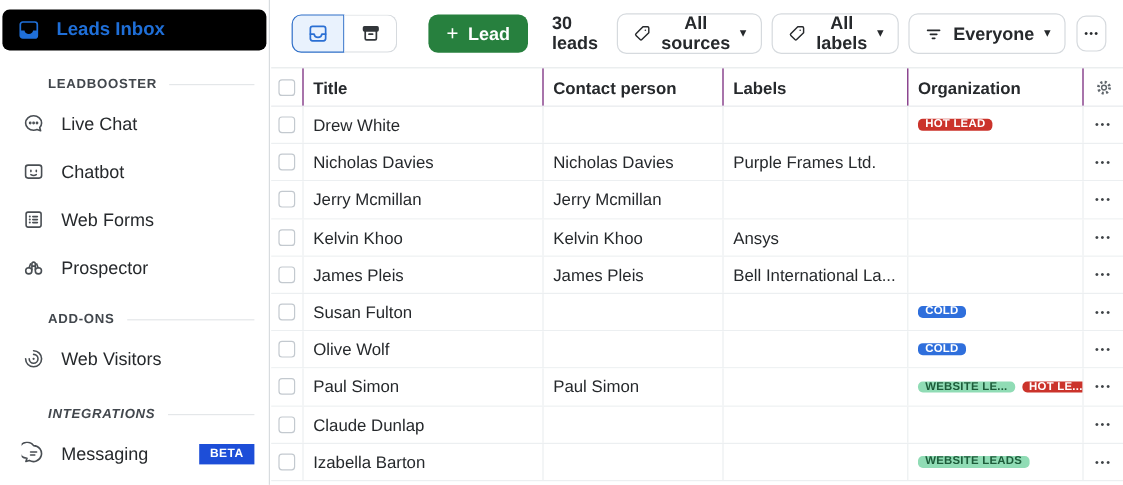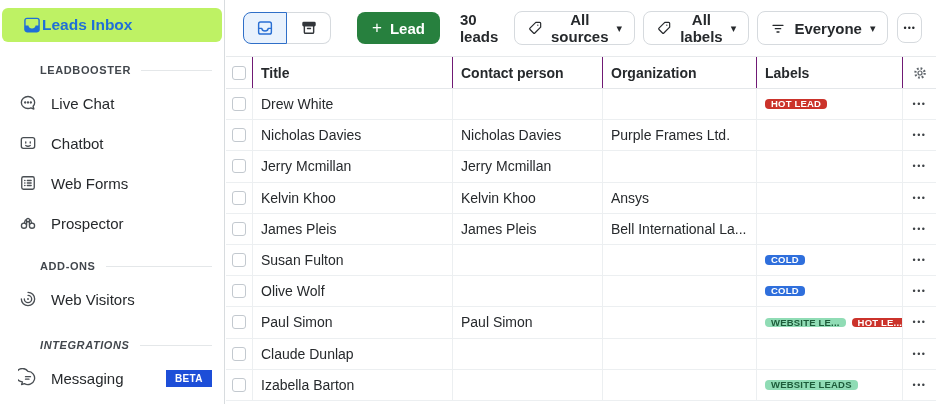--- a/index.html
+++ b/index.html
@@ -9,21 +9,21 @@
   
   .sidebar { position: absolute; left: 0; top: 0; bottom: 0; width: 225px;
     background: #fff; border-right: 1px solid #d8dcdf; }
   .main { position: absolute; left: 226px; right: 0; top: 0; bottom: 0; background: #fff; }
 
   .artifact { position: absolute; left: 18px; top: 0; width: 24px; height: 3px;
     background: #98999b; border-radius: 0 0 2px 2px; }
 
   
   .nav-item-selected { margin: 8px 2px 0 2px; height: 34px; display: flex; align-items: center;
-    padding-left: 20px; background: #bef264; border-radius: 6px;
+    padding-left: 12px; gap: 13px; background: #000000; border-radius: 6px;
     color: #1f6fd8; font-weight: 700; font-size: 15.5px; cursor: pointer; }
   .section-head { display: flex; align-items: center; margin-top: 20px; padding-left: 40px;
     height: 16px; font-size: 11px; font-weight: 700; color: #42474d; letter-spacing: .6px; }
   .section-head .rule { flex: 1; height: 1px; background: #e4e7e9; margin: 0 12px 0 10px; }
   .section-head.s2 { margin-top: 15px; }
   .section-head.s3 { margin-top: 18px; font-style: italic; }
   .nav-list { margin-top: 5px; }
   .nav-item { height: 40px; display: flex; align-items: center; padding-left: 18px; gap: 13px;
     font-size: 15px; color: #26292c; cursor: pointer; }
   .nav-item .icon { color: #494e53; }
@@ -227,22 +227,22 @@
       <span>•••</span>
     </button>
   </div>
 
   <div class="thead">
     <div class="cell c-check">
       <span class="checkbox"></span>
     </div>
     <div class="cell">Title</div>
     <div class="cell">Contact person</div>
+    <div class="cell">Labels</div>
     <div class="cell">Organization</div>
-    <div class="cell">Labels</div>
     <div class="cell c-actions">
       <button class="gear-btn">
         <svg class="icon" viewBox="0 0 24 24" fill="none" stroke="currentColor" stroke-width="1.8">
           <circle cx="12" cy="12" r="3"></circle>
           <circle cx="12" cy="12" r="7" stroke-width="3.4" stroke-dasharray="2.6 2.9"></circle>
         </svg>
       </button>
     </div>
   </div>
 

